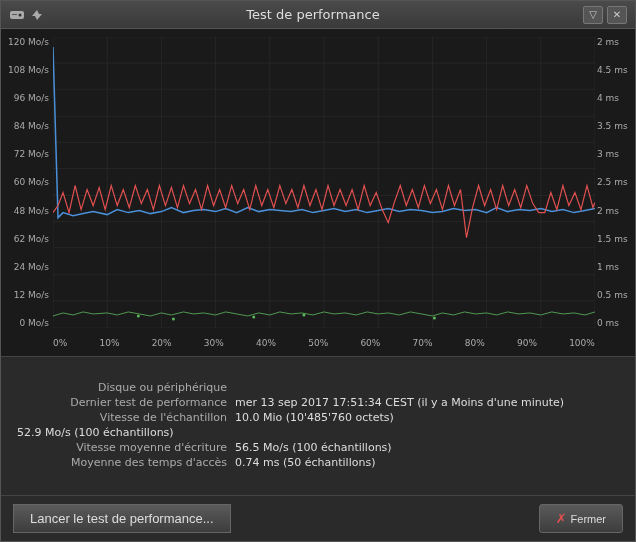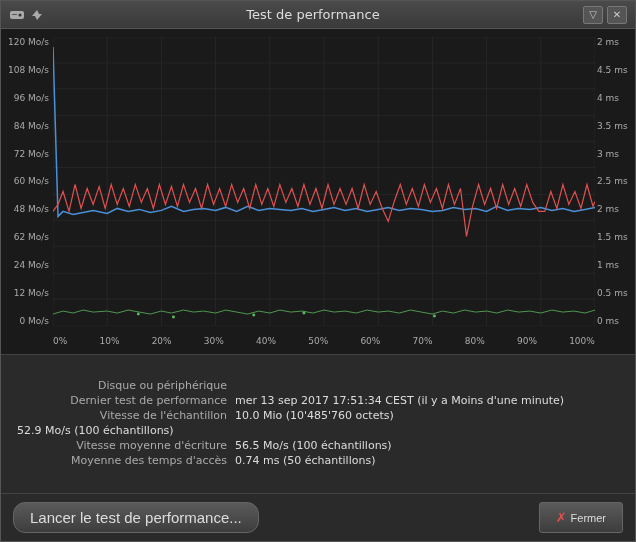--- a/index.html
+++ b/index.html
@@ -138,25 +138,25 @@
       display: flex;
       justify-content: space-between;
       padding: 8px 12px;
       background: #2a2a2a;
       border-top: 1px solid #444;
       flex-shrink: 0;
     }
     .btn-launch {
       background: linear-gradient(to bottom, #5a5a5a, #3d3d3d);
       border: 1px solid #666;
-      border-radius: 12px;
+      border-radius: 0;
       color: #ddd;
       padding: 6px 16px;
       cursor: pointer;
-      font-size: 15px;
+      font-size: 13px;
     }
     .btn-close {
       background: linear-gradient(to bottom, #5a5a5a, #3d3d3d);
       border: 1px solid #666;
       border-radius: 3px;
       color: #ddd;
       padding: 6px 16px;
       cursor: pointer;
       font-size: 11px;
       display: flex;

